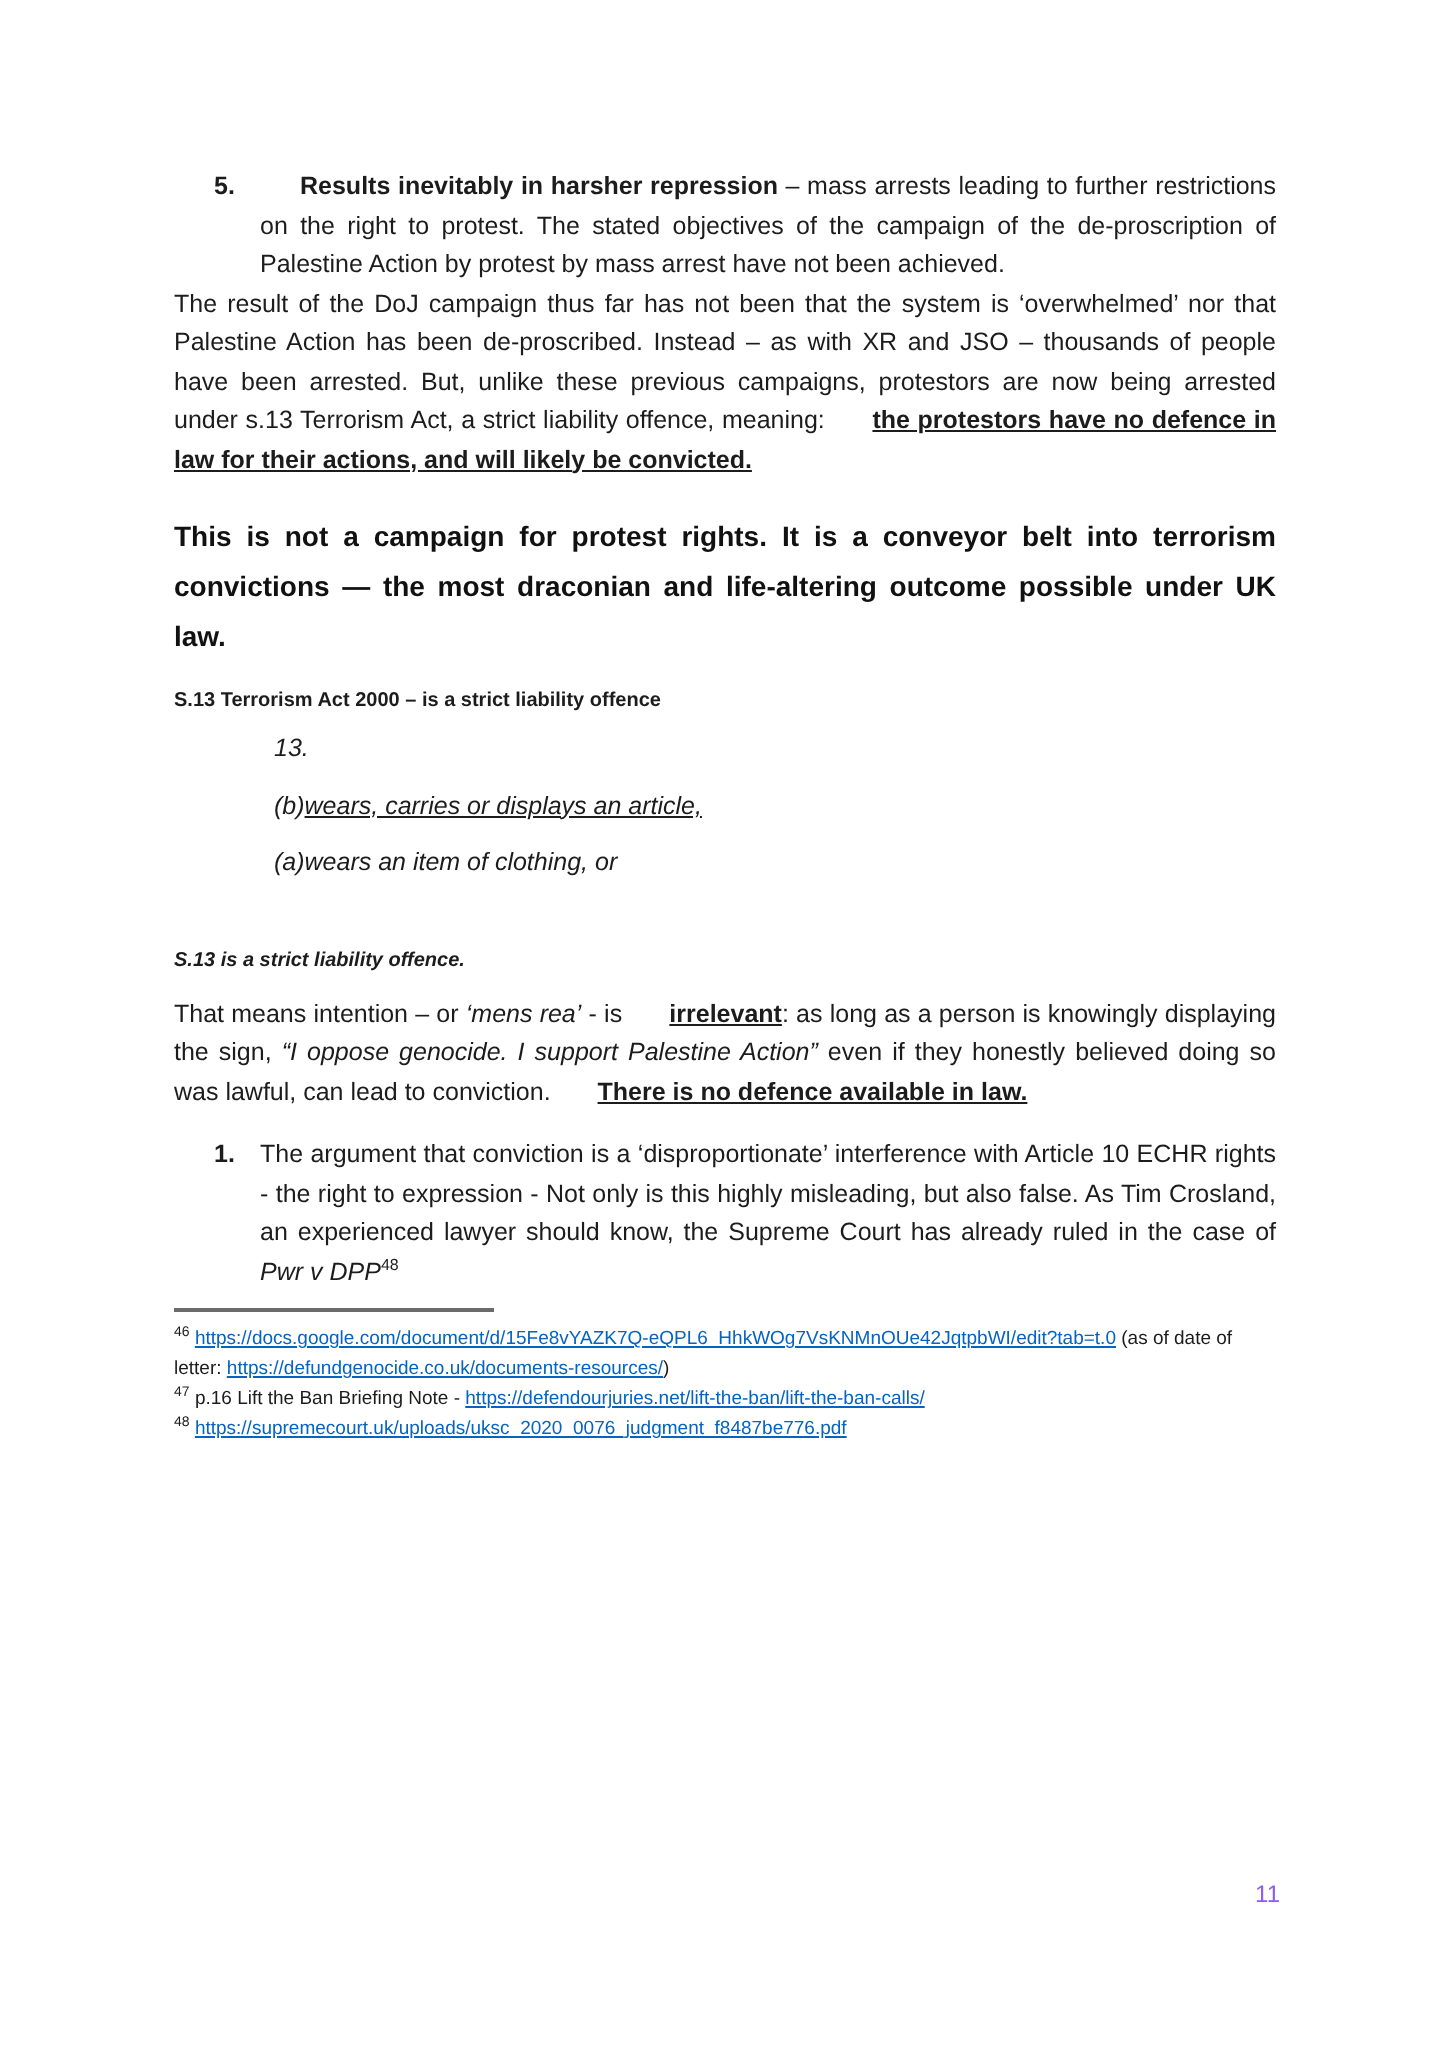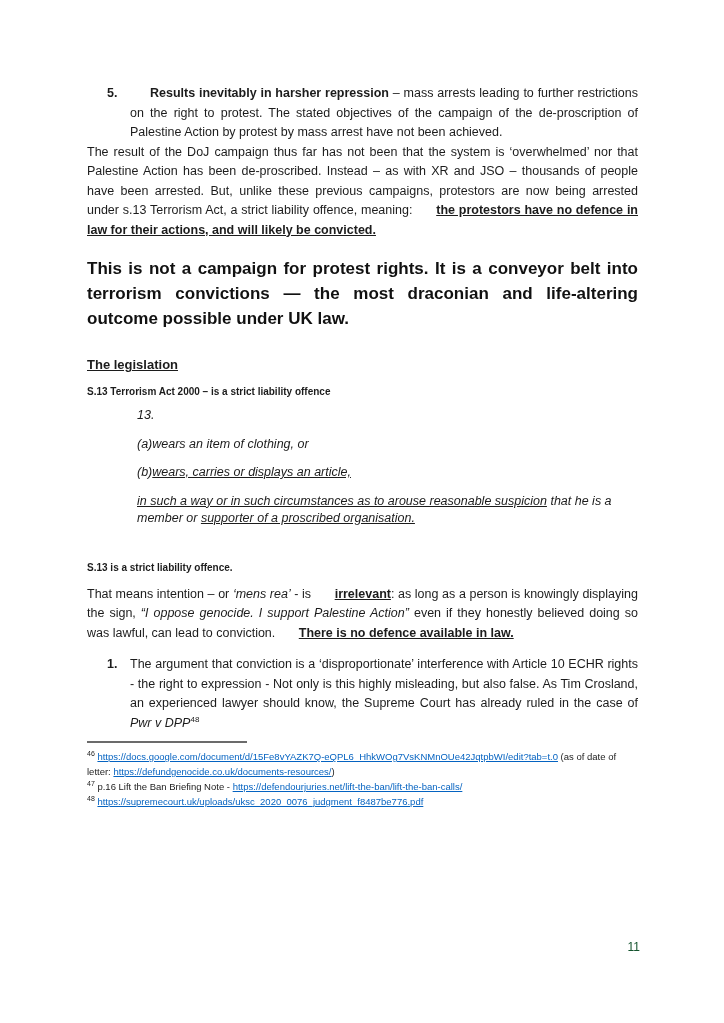--- a/index.html
+++ b/index.html
@@ -26,21 +26,21 @@
     display: flex;
     line-height: 19.5px;
     text-align: justify;
   }
   .num-item .gutter { width: 20px; flex: 0 0 20px; }
   .num-item .num { width: 23px; flex: 0 0 23px; font-weight: bold; }
   .num-item .num-body { flex: 1 1 auto; text-align: justify; line-height: 19.5px; }
   .para-result { }
   .big {
     margin: 16px 0 0 0;
-    font-size: 17px;
+    font-size: 14px;
     font-weight: bold;
     line-height: 25px;
     text-align: justify;
     color: #111;
   }
   .para-doj { margin-top: 27px; }
   .h-section {
     margin-top: 26px;
     font-size: 13px;
     font-weight: bold;
@@ -51,21 +51,21 @@
     font-size: 10px;
     font-weight: bold;
   }
   .quote {
     margin-top: 10px;
     margin-left: 50px;
     font-style: italic;
     line-height: 17.5px;
   }
   .quote p { margin-bottom: 11px; }
-  .h-strict { margin-top: 34px; }
+  .h-strict { margin-top: 34px; font-style: italic; }
   .para-means { margin-top: 12px; }
   .para-despite { margin-top: 8px; }
   .item1 { margin-top: 12px; }
   sup.fnref {
     font-size: 8px;
     vertical-align: super;
     line-height: 0;
   }
   .fn-sep {
     margin-top: 8px;
@@ -83,48 +83,46 @@
     color: #0563C1;
     text-decoration: underline;
     cursor: pointer;
     word-break: break-all;
   }
   .page-number {
     position: absolute;
     top: 940px;
     right: 84px;
     font-size: 12px;
-    color: #14532d;
+    color: #8b5cf6;
   }
 </style>
 </head>
 <body>
 
 <div class="page">
 
   <div class="num-item">
     <span class="gutter"></span>
     <span class="num">5.</span>
     <p class="num-body"><b>Results inevitably in harsher repression</b><span> – mass arrests leading to further restrictions on the right to protest. The stated objectives of the campaign of the de-proscription of Palestine Action by protest by mass arrest have not been achieved.</span></p>
   </div>
 
   <p class="body para-result"><span>The result of the DoJ campaign thus far has not been that the system is ‘overwhelmed’ nor that Palestine Action has been de-proscribed. Instead – as with XR and JSO – thousands of people have been arrested. But, unlike these previous campaigns, protestors are now being arrested under s.13 Terrorism Act, a strict liability offence, meaning: </span><b class="u">the protestors have no defence in law for their actions, and will likely be convicted.</b></p>
 
   <p class="big">This is not a campaign for protest rights. It is a conveyor belt into terrorism convictions — the most draconian and life-altering outcome possible under UK law.</p>
 
 
-  <p class="h-section">The legislation</p>
 
   <p class="h-sub">S.13 Terrorism Act 2000 – is a strict liability offence</p>
 
   <div class="quote">
     <p>13.</p>
+    <p><span>(b)</span><span class="u">wears, carries or displays an article,</span></p>
     <p>(a)wears an item of clothing, or</p>
-    <p><span>(b)</span><span class="u">wears, carries or displays an article,</span></p>
-    <p><span class="u">in such a way or in such circumstances as to arouse reasonable suspicion</span><span> that he is a member or </span><span class="u">supporter of a proscribed organisation.</span></p>
   </div>
 
   <p class="h-sub h-strict">S.13 is a strict liability offence.</p>
 
   <p class="body para-means"><span>That means intention – or </span><i>‘mens rea’</i><span> - is </span><b class="u">irrelevant</b><span>: as long as a person is knowingly displaying the sign, </span><i>“I oppose genocide. I support Palestine Action”</i><span> even if they honestly believed doing so was lawful, can lead to conviction. </span><b class="u">There is no defence available in law.</b></p>
 
 
   <div class="num-item item1">
     <span class="gutter"></span>
     <span class="num">1.</span>

